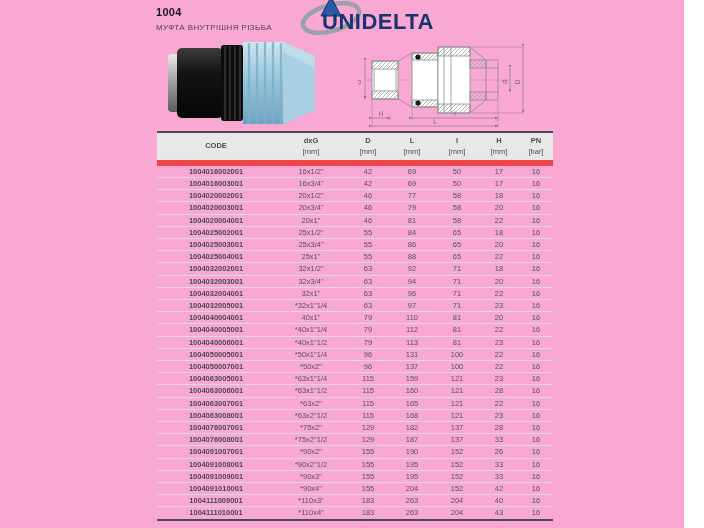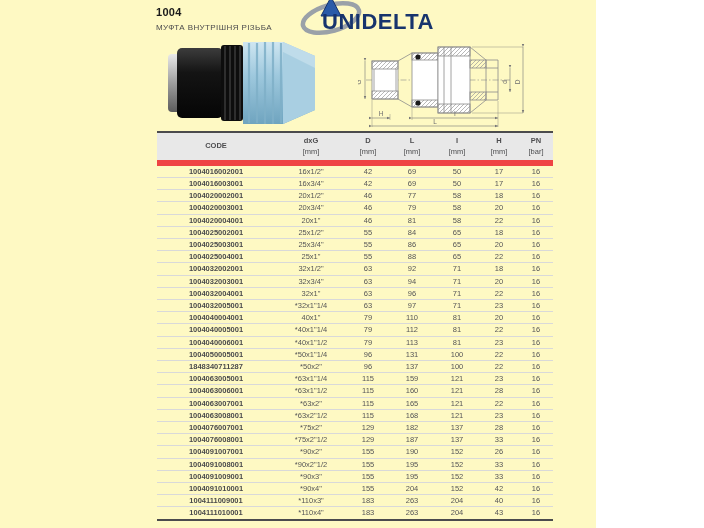--- a/index.html
+++ b/index.html
@@ -1,16 +1,16 @@
 <!DOCTYPE html>
 <html><head>
 <meta charset="utf-8">
 <style>
   html,body{margin:0;padding:0;background:#fff;}
-  .page{position:relative;width:596px;height:528px;background:#fef9c3;overflow:hidden;
+  .page{position:relative;width:684px;height:528px;background:#f9a8d4;overflow:hidden;
         font-family:"Liberation Sans", sans-serif;color:#4d4d4f;}
   
   .hdr{position:absolute;left:156px;top:6px;}
   .hdr .code{font-size:11px;font-weight:bold;color:#1a1a1a;letter-spacing:.3px;}
   .hdr .title{font-size:8px;color:#4a4a4c;margin-top:5px;letter-spacing:.4px;}
   
   .logo{position:absolute;left:300px;top:-6px;width:170px;height:44px;}
   
   .photo{position:absolute;left:165px;top:38px;width:170px;height:90px;}
   
@@ -344,21 +344,21 @@
         <tr>
           <td class="code">1004050005001</td>
           <td>*50x1"1/4</td>
           <td>96</td>
           <td>131</td>
           <td>100</td>
           <td>22</td>
           <td>16</td>
         </tr>
         <tr>
-          <td class="code">1848340711287</td>
+          <td class="code">1004050007001</td>
           <td>*50x2"</td>
           <td>96</td>
           <td>137</td>
           <td>100</td>
           <td>22</td>
           <td>16</td>
         </tr>
         <tr>
           <td class="code">1004063005001</td>
           <td>*63x1"1/4</td>

